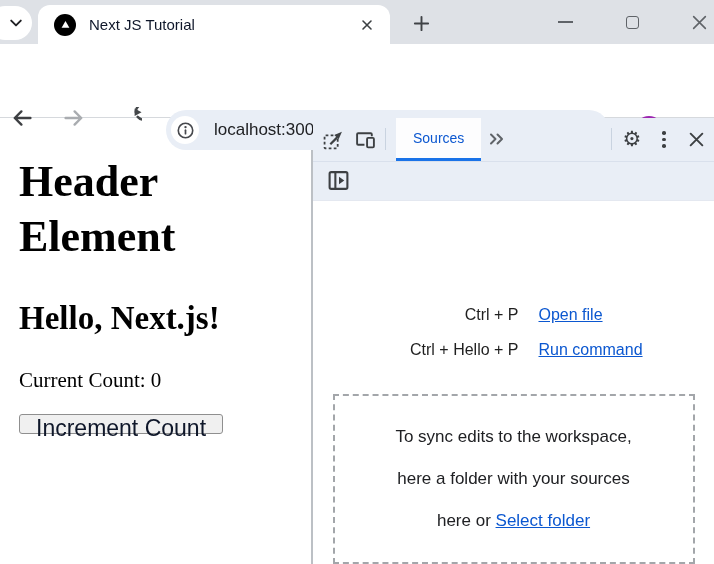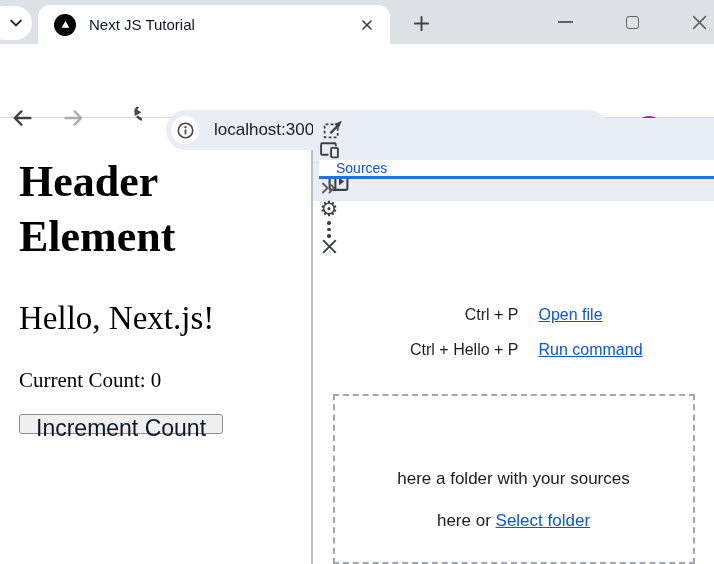--- a/index.html
+++ b/index.html
@@ -44,30 +44,30 @@
             display:flex; align-items:center; justify-content:center; cursor:pointer; }
   .kebab { position:absolute; left:694px; top:74px; width:16px; height:24px; display:flex;
            flex-direction:column; align-items:center; justify-content:center; gap:3px; cursor:pointer; }
   .kebab i { width:3.5px; height:3.5px; border-radius:50%; background:#5f6368; }
 
   
   .content { display:flex; width:714px; height:446px; }
   .page { width:313px; height:100%; background:#fff; border-right:2px solid #bcc0c5;
           padding-left:19px; font-family:"Liberation Serif","DejaVu Serif",serif; color:#000; }
   .page h1 { font-size:44px; font-weight:bold; line-height:1.25; margin-top:36px; max-width:250px; }
-  .page h2 { font-size:33px; font-weight:normal; margin-top:36px; }
+  .page h2 { font-size:33px; font-weight:bold; margin-top:36px; }
   .page p  { font-size:21px; margin-top:31px; }
   .page button { margin-top:21px; height:20px; padding:0 16px; font-size:23px;
                  font-family:"Liberation Sans","DejaVu Sans",sans-serif; color:#0f172a;
                  background:#f0f0f0; border:1px solid #8f8f8f; border-radius:3px; cursor:pointer; }
 
   
   .devtools { flex:1; display:flex; flex-direction:column; background:#fff; }
   .dt-toolbar { height:45px; background:#e9eef6; border-bottom:1px solid #d9e0ec;
-                display:flex; align-items:stretch; position:relative;flex-direction:column; }
+                display:flex; align-items:stretch; position:relative; }
   .dt-btn { width:32px; display:flex; align-items:center; justify-content:center; cursor:pointer; }
   .dt-sep { width:1px; height:22px; background:#c9d3e0; align-self:center; margin:0 4px; }
   .dt-tab { display:flex; align-items:center; padding:0 17px; margin-left:6px; font-size:14px;
             color:#0b57d0; background:#fdfdfe; border-bottom:3px solid #1a73e8; cursor:pointer; }
   .dt-spacer { flex:1; }
   .glyph-gear { font-size:21px; color:#3d4043; font-family:"DejaVu Sans",sans-serif; }
   .dt-kebab { display:flex; flex-direction:column; gap:3px; align-items:center; }
   .dt-kebab i { width:3.5px; height:3.5px; border-radius:50%; background:#3d4043; }
   .dt-row2 { height:40px; background:#e9eef6; border-bottom:1px solid #e4e8f0;
              display:flex; align-items:center; padding-left:9px; }
@@ -226,21 +226,21 @@
           <span class="shortcut-keys">Ctrl + P</span>
           <span class="shortcut-action"><a class="dt-link">Open file</a></span>
         </div>
         <div class="shortcut-row">
           <span class="shortcut-keys">Ctrl + Hello + P</span>
           <span class="shortcut-action"><a class="dt-link">Run command</a></span>
         </div>
       </div>
 
       <div class="dropzone">
-        <br>
+        <span>To sync edits to the workspace,</span><br>
         <span>here a folder with your sources</span><br>
         <span>here or</span>
         <a class="dt-link">Select folder</a>
       </div>
     </div>
 
   </div>
 </div>
 
 </body></html>

